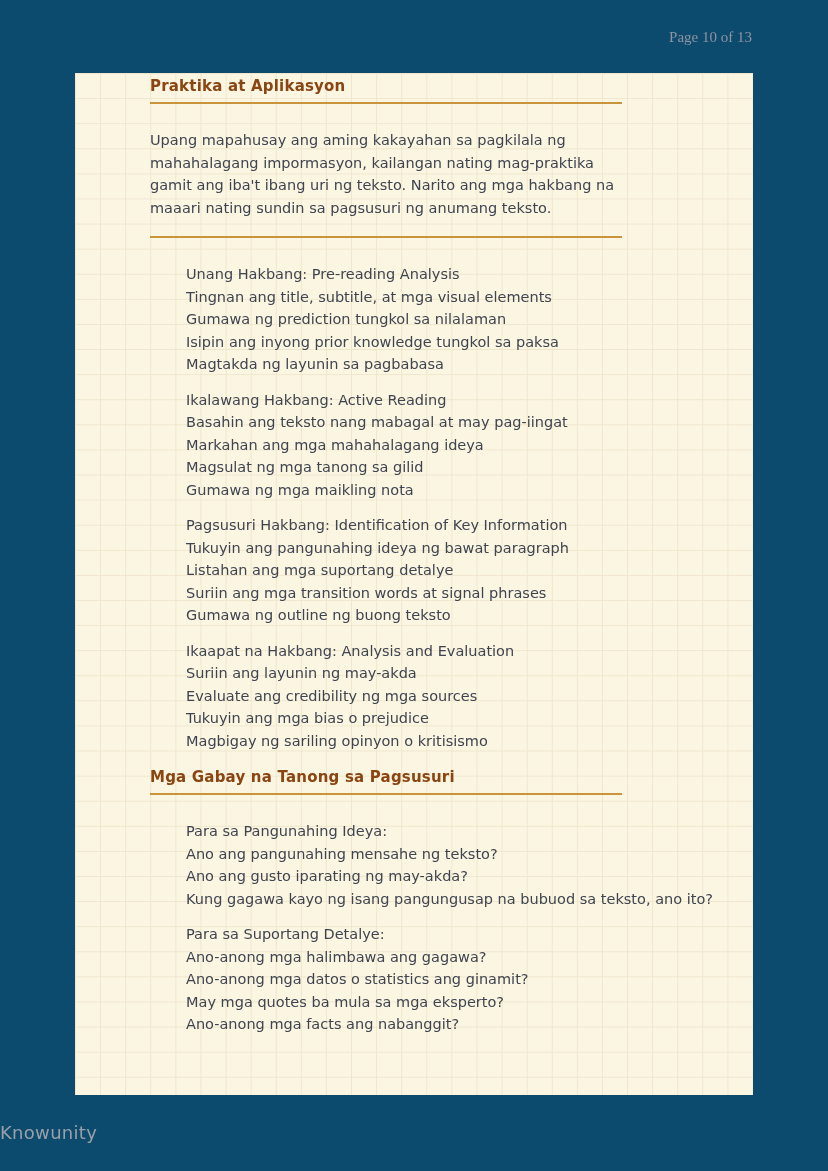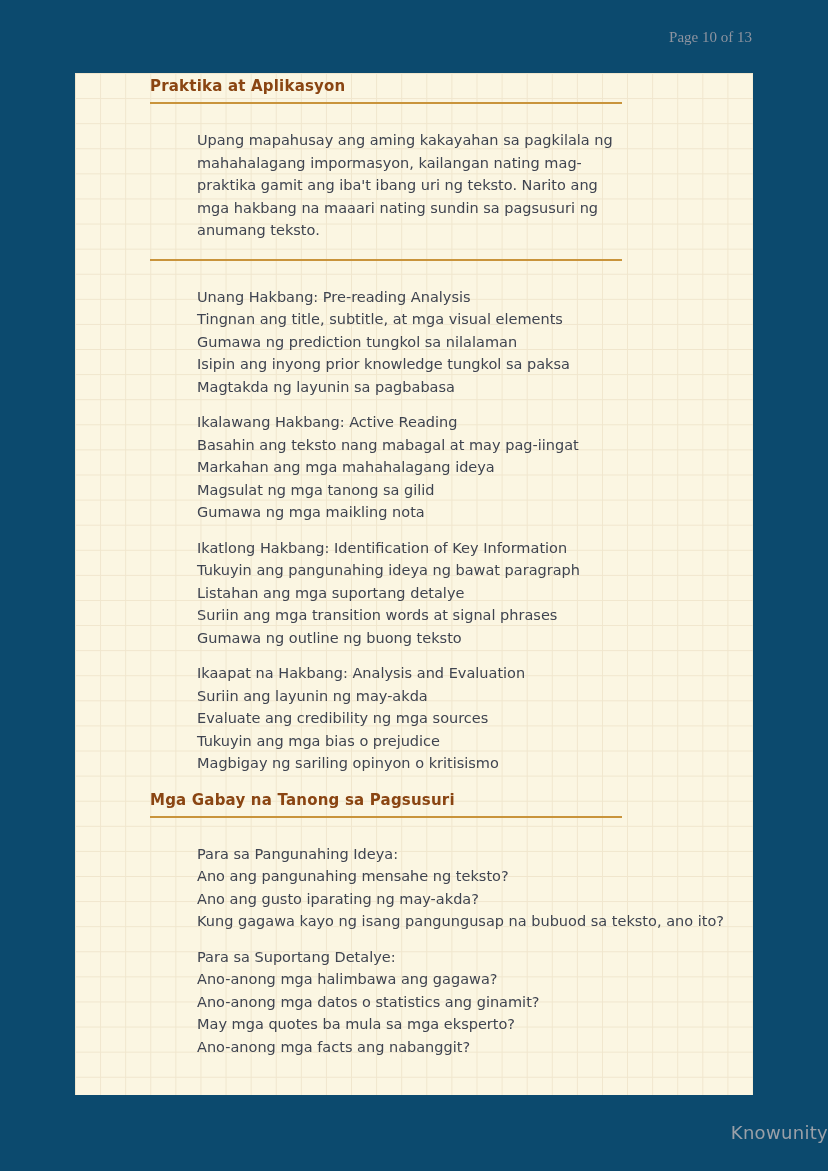--- a/index.html
+++ b/index.html
@@ -54,28 +54,27 @@
     border:none;
     border-top:2px solid var(--rule);
     margin:7px 0 25px 0;
   }
   .block{margin-bottom:13px;}
   .block:last-child{margin-bottom:0;}
   .paragraph, .line{
     font-size:14.5px;
     line-height:22.5px;
     color:var(--body);
-    margin-left:47px;
   }
-  .line{white-space:nowrap;}
+  .line{white-space:nowrap;padding-left:36px;}
   .footer{
     position:absolute;
     top:1122px;left:0;
     width:828px;
-    text-align:right;
+    text-align:left;
     font-size:18px;
     letter-spacing:.3px;
     color:var(--footer);
   }
 </style>
 </head>
 <body>
 
 <div class="canvas">
   <div class="page-number">Page 10 of 13</div>
@@ -99,21 +98,21 @@
             <div class="line">Magtakda ng layunin sa pagbabasa</div>
           </div>
           <div class="block">
             <div class="line">Ikalawang Hakbang: Active Reading</div>
             <div class="line">Basahin ang teksto nang mabagal at may pag-iingat</div>
             <div class="line">Markahan ang mga mahahalagang ideya</div>
             <div class="line">Magsulat ng mga tanong sa gilid</div>
             <div class="line">Gumawa ng mga maikling nota</div>
           </div>
           <div class="block">
-            <div class="line">Ikatlong Hakbang: Identification of Key Information</div>
+            <div class="line">Pagsusuri Hakbang: Identification of Key Information</div>
             <div class="line">Tukuyin ang pangunahing ideya ng bawat paragraph</div>
             <div class="line">Listahan ang mga suportang detalye</div>
             <div class="line">Suriin ang mga transition words at signal phrases</div>
             <div class="line">Gumawa ng outline ng buong teksto</div>
           </div>
           <div class="block">
             <div class="line">Ikaapat na Hakbang: Analysis and Evaluation</div>
             <div class="line">Suriin ang layunin ng may-akda</div>
             <div class="line">Evaluate ang credibility ng mga sources</div>
             <div class="line">Tukuyin ang mga bias o prejudice</div>

